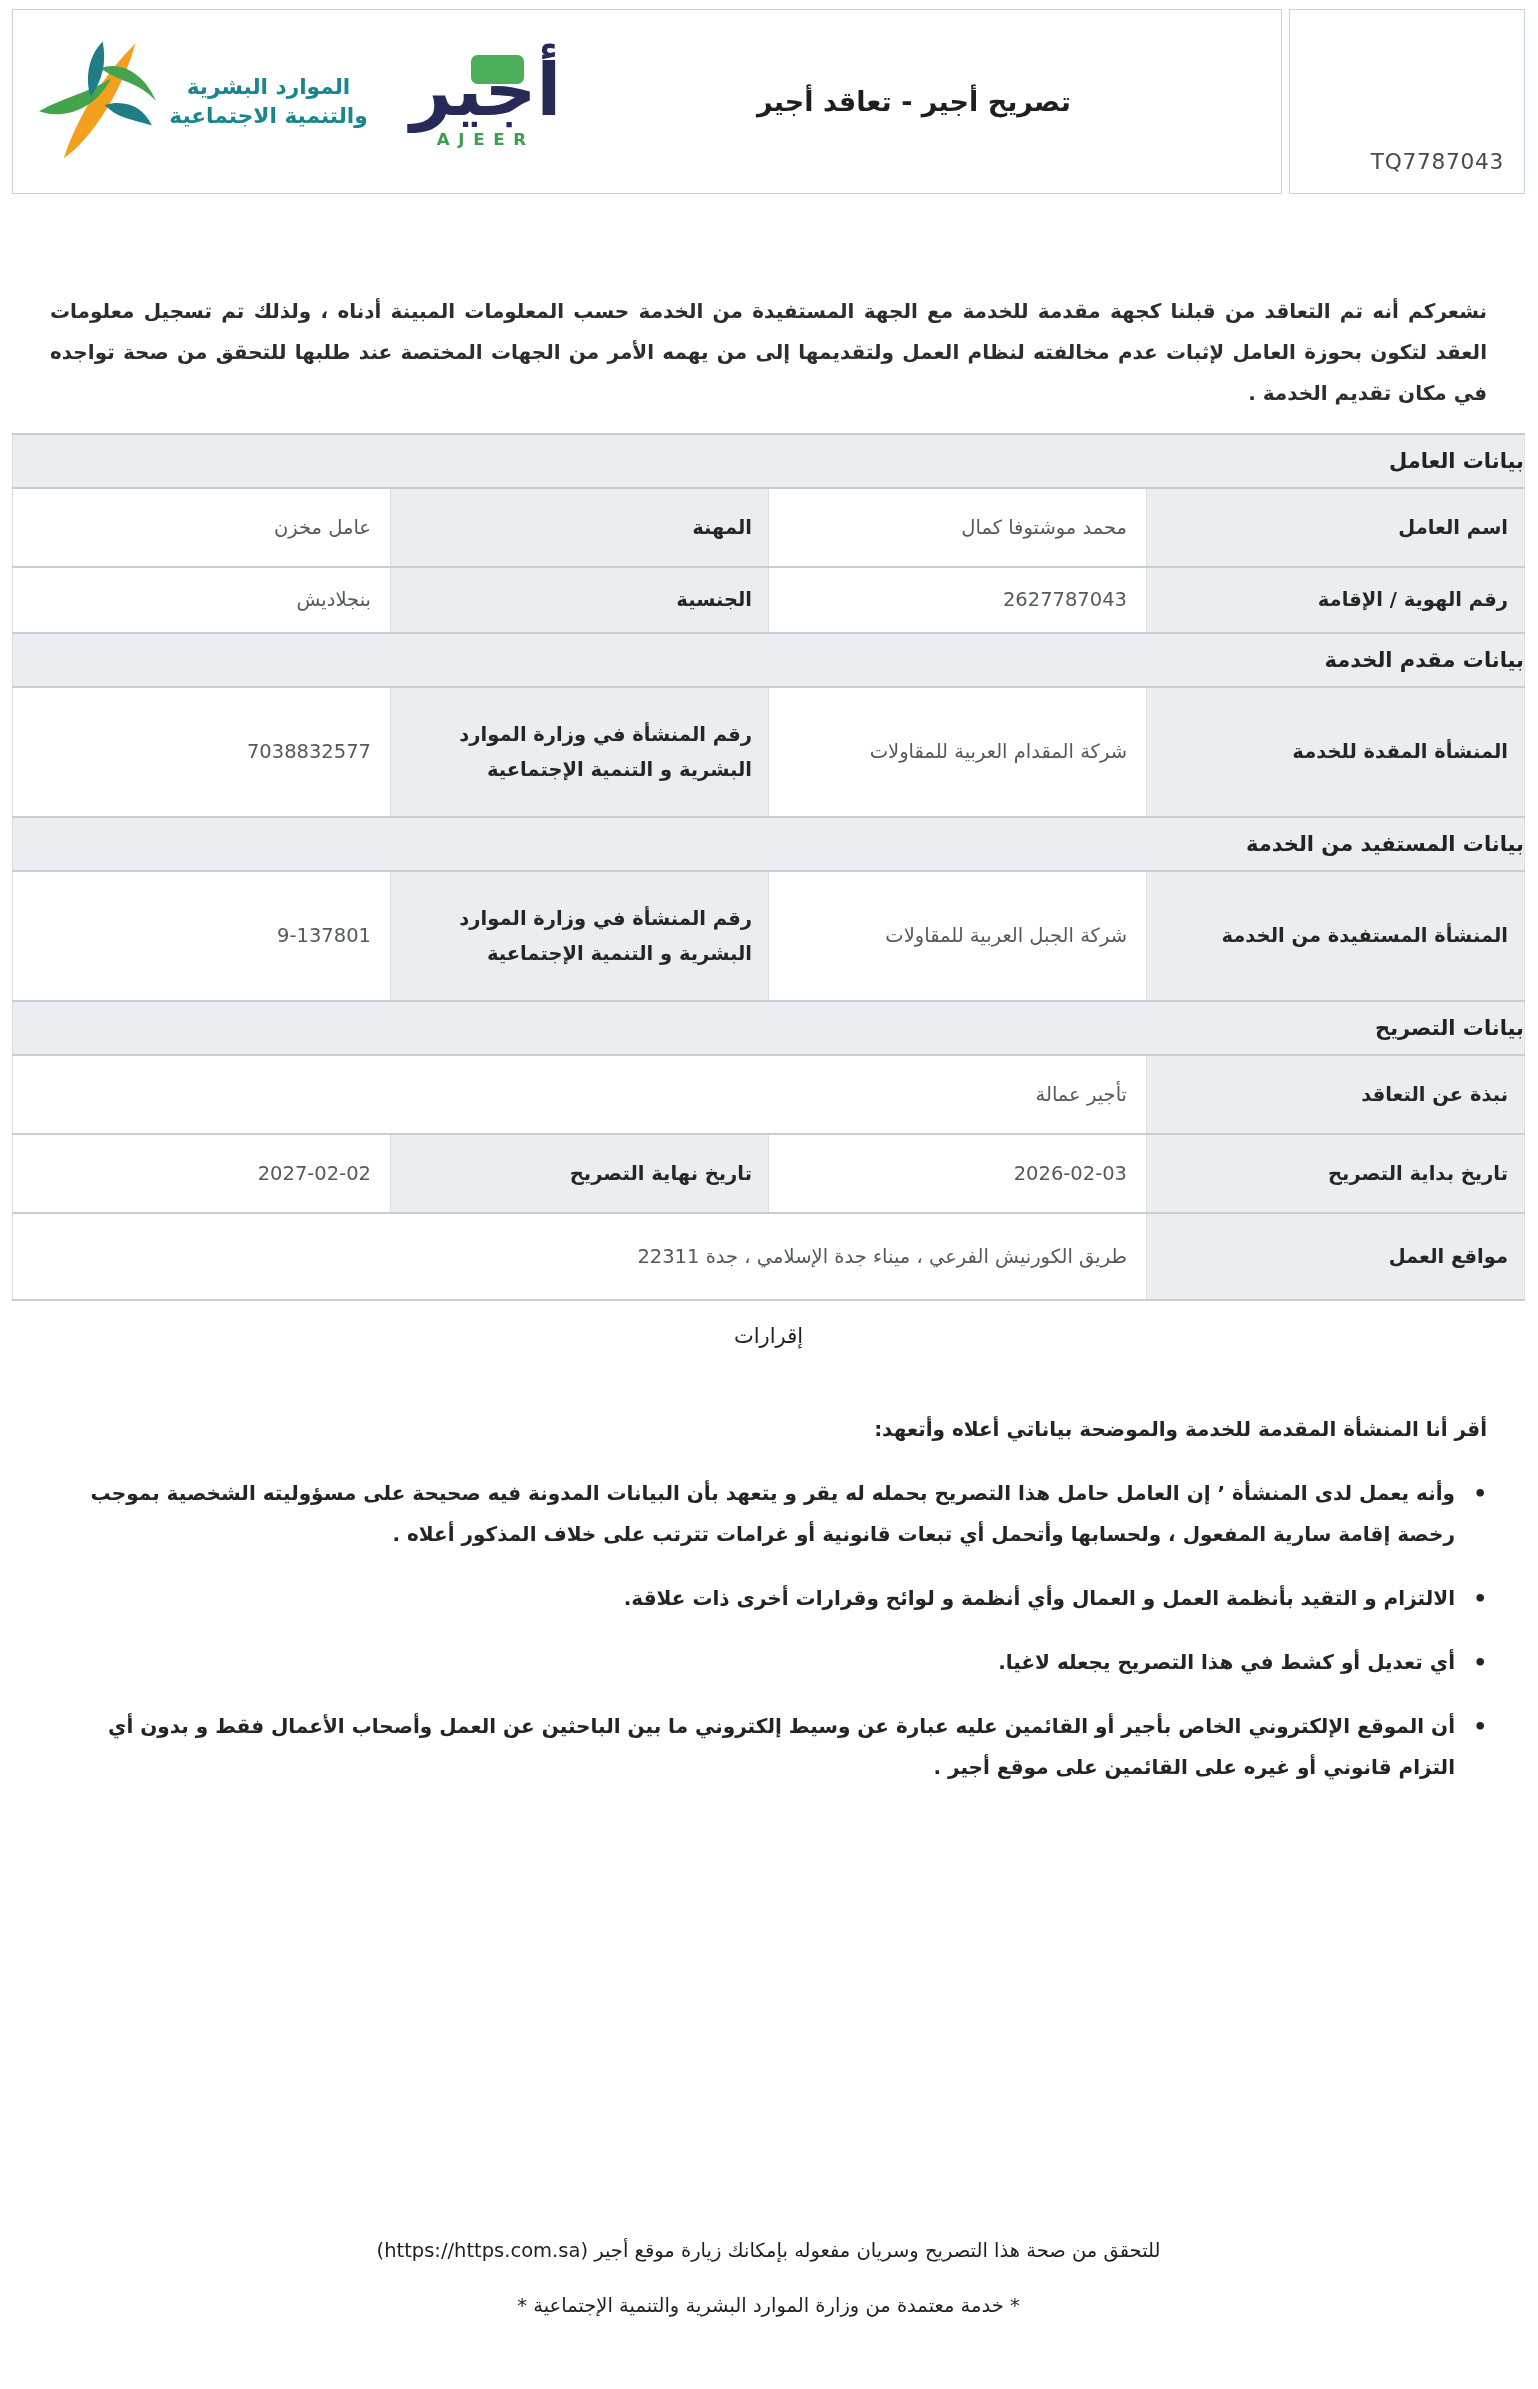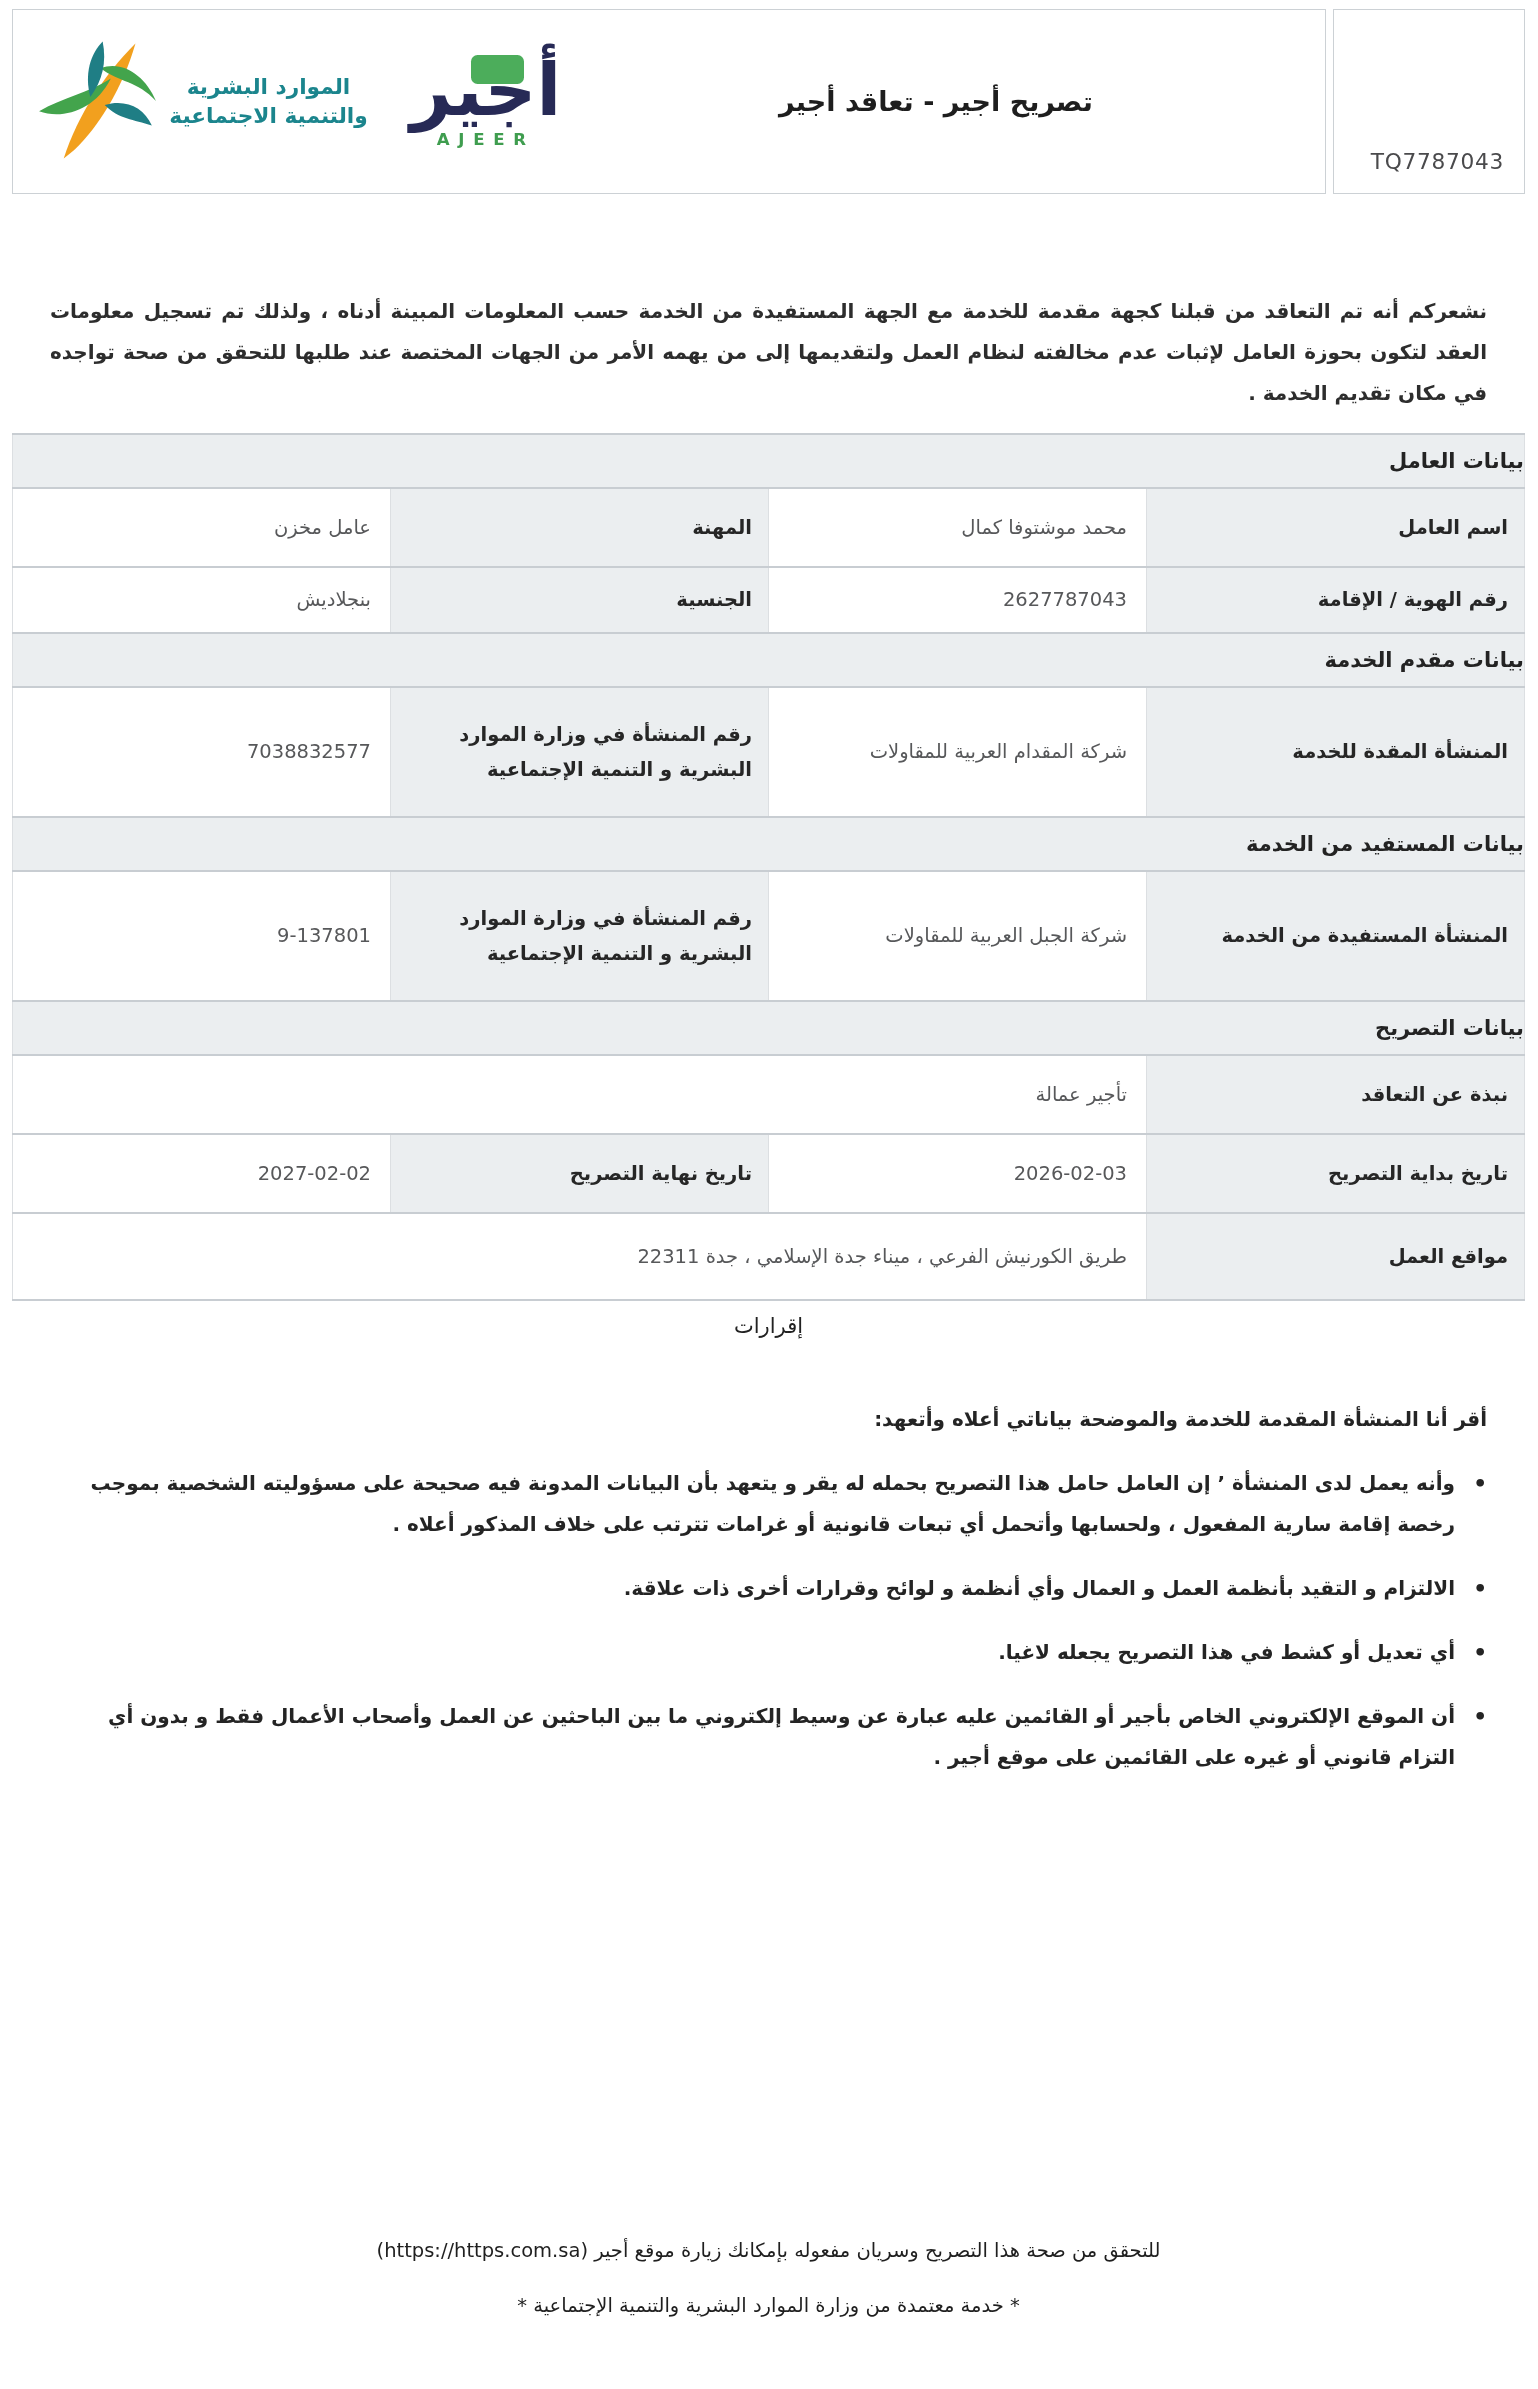--- a/index.html
+++ b/index.html
@@ -6,21 +6,21 @@
   html,body { background:#ffffff; }
   body { font-family:"DejaVu Sans", sans-serif; color:#2b2b2b; }
   .page {
     position:relative; width:1539px; height:2389px; background:#fff;
     margin:0 auto; overflow:hidden;
   }
 
   
   .header { display:flex; gap:7.2px; margin:8.7px 13px 0 13px; height:185px; }
   .hdr-box { border:1.4px solid #ccd1d5; background:#fff; }
-  .tq-box { width:192px; display:flex; align-items:flex-end; padding:19px 20px; }
+  .tq-box { width:236px; display:flex; align-items:flex-end; padding:19px 20px; }
   .tq-num { direction:ltr; font-size:21.7px; color:#4a4a4c; letter-spacing:0.7px; }
   .main-box { flex:1; display:flex; align-items:center; padding:0 21.7px; }
   .doc-title { flex:1; text-align:center; font-size:27px; font-weight:bold; color:#1e1e1e; }
   .logos { display:flex; align-items:center; gap:35px; }
 
   
   .ajeer { position:relative; width:166px; text-align:center; }
   .ajeer-word { position:relative; display:inline-block; font-size:72px; line-height:1.05;
                 font-weight:bold; color:#272a56; z-index:1; }
   .ajeer-green-block { position:absolute; top:1.4px; right:45px; width:53px; height:29px;
@@ -62,21 +62,21 @@
   td.val {
     background:#fff; text-align:right; font-weight:normal; font-size:19.5px;
     color:#57585a; padding:0 19px;
   }
   tr.r-med  > * { height:79px; }
   tr.r-sm   > * { height:66px; }
   tr.r-tall > * { height:130px; }
   tr.r-loc  > * { height:87px; }
 
   
-  .decl-title { margin-top:13px; text-align:center; font-size:21px; color:#222; }
+  .decl-title { margin-top:23px; text-align:center; font-size:21px; color:#222; }
   .decl-heading { margin:69px 51px 0 51px; text-align:right; font-size:20px;
                   font-weight:bold; color:#242424; }
   ul.decl-list { margin:32px 51px 0 51px; list-style:none; }
   ul.decl-list li {
     position:relative; padding-right:32px; margin-bottom:23px;
     font-size:20px; font-weight:bold; line-height:41px; color:#242424; text-align:right;
   }
   ul.decl-list li::before {
     content:"•"; position:absolute; right:0; top:0; font-size:21.7px; color:#242424;
   }

